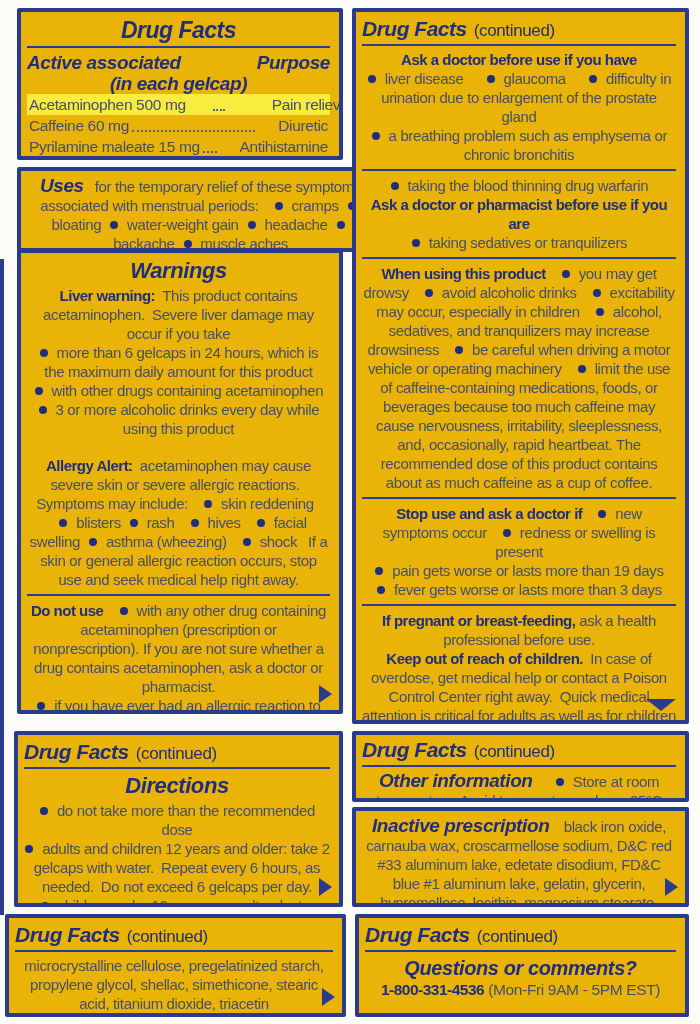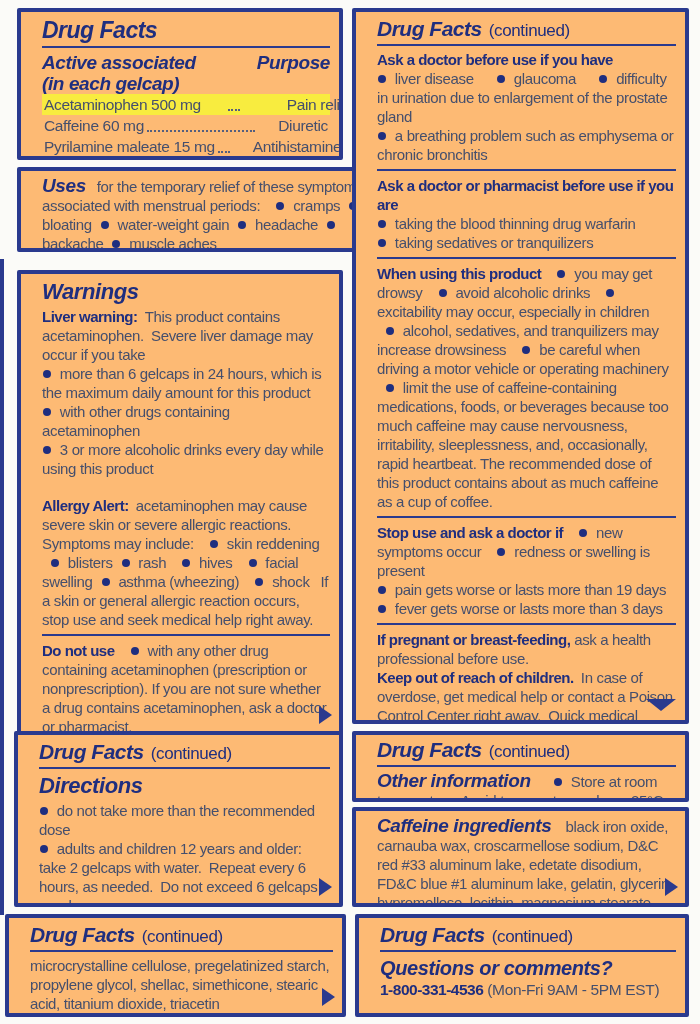--- a/index.html
+++ b/index.html
@@ -6,23 +6,23 @@
     --navy:#1f2e7f;
     --border:#2a3a8e;
     --body:#454f6d;
     --hl:#f8ec3f;
     --bg:#fbfbf8;
   }
   *{box-sizing:border-box;margin:0;padding:0;}
   html,body{width:700px;height:1024px;}
   body{background:var(--bg);font-family:"Liberation Sans","DejaVu Sans",sans-serif;}
   .page{position:relative;width:700px;height:1024px;overflow:hidden;background:var(--bg);}
-  .box{position:absolute;background:#fdba74;border:4px solid var(--border);border-radius:2px;
-       padding:5px 9px 6px 21px;overflow:hidden;color:var(--body);
-       font-size:15px;line-height:19px;letter-spacing:-0.35px;}
+  .box{position:absolute;background:#eab308;border:4px solid var(--border);border-radius:2px;
+       padding:5px 9px 6px 6px;overflow:hidden;color:var(--body);
+       font-size:15px;line-height:19px;letter-spacing:-0.35px;text-align:center;}
   .sliver{position:absolute;left:0;top:259px;width:4px;height:656px;background:var(--border);}
 
   .title{font-weight:bold;font-style:italic;color:var(--navy);font-size:23px;line-height:26px;letter-spacing:-0.5px;}
   .hdr{display:flex;align-items:baseline;gap:7px;}
   .hdr .ht{font-weight:bold;font-style:italic;color:var(--navy);font-size:21px;line-height:24px;letter-spacing:-0.5px;}
   .hdr .hsuf{color:var(--navy);font-size:17px;}
   .rule{border:none;border-top:2px solid var(--border);margin:3px 0 4px 0;}
   .sec-rule{border:none;border-top:2px solid var(--border);margin:5px 0 5px 0;}
 
   .sect-title{font-weight:bold;font-style:italic;color:var(--navy);font-size:22px;line-height:26px;letter-spacing:-0.4px;margin-bottom:2px;}
@@ -47,21 +47,21 @@
   .pu{white-space:nowrap;margin-left:20px;}
 
   .arrow-right{position:absolute;right:7px;bottom:7px;width:0;height:0;
     border-left:13px solid var(--border);border-top:9px solid transparent;border-bottom:9px solid transparent;}
   .arrow-down{position:absolute;right:9px;bottom:9px;width:0;height:0;
     border-top:12px solid var(--border);border-left:15px solid transparent;border-right:15px solid transparent;}
 
   
   #box-l1{left:17px;top:8px;width:326px;height:152px;}
   #box-l2{left:17px;top:167px;width:370px;height:85px;}
-  #box-l3{left:17px;top:270px;width:326px;height:465px;}
+  #box-l3{left:17px;top:249px;width:326px;height:465px;}
   #box-l4{left:14px;top:731px;width:329px;height:176px;}
   #box-l5{left:5px;top:914px;width:341px;height:103px;}
   #box-r1{left:352px;top:8px;width:337px;height:716px;}
   #box-r2{left:352px;top:731px;width:337px;height:71px;padding-top:3px;}
   #box-r3{left:352px;top:807px;width:337px;height:100px;}
   #box-r4{left:355px;top:914px;width:334px;height:103px;}
 
   .phone-line{font-size:15.5px;}
   .q-title{font-weight:bold;font-style:italic;color:var(--navy);font-size:20px;line-height:24px;letter-spacing:-0.4px;}
 </style>
@@ -123,22 +123,22 @@
       <span class="hsuf">(continued)</span>
     </div>
     <hr class="rule">
     <div>
         <p class="para"><span class="b">Ask a doctor before use if you have</span></p>
         <p class="para"><span class="dot"></span><span class="r"> liver disease  </span><span class="dot"></span><span class="r"> glaucoma  </span><span class="dot"></span><span class="r"> difficulty in urination due to enlargement of the prostate gland</span></p>
         <p class="para"><span class="dot"></span><span class="r"> a breathing problem such as emphysema or chronic bronchitis</span></p>
       </div>
     <hr class="sec-rule">
     <div>
+        <p class="para"><span class="dot"></span><span class="r"> taking the blood thinning drug warfarin</span></p>
         <p class="para"><span class="b">Ask a doctor or pharmacist before use if you are</span></p>
-        <p class="para"><span class="dot"></span><span class="r"> taking the blood thinning drug warfarin</span></p>
         <p class="para"><span class="dot"></span><span class="r"> taking sedatives or tranquilizers</span></p>
       </div>
     <hr class="sec-rule">
     <div>
         <p class="para"><span class="b">When using this product</span><span class="r"> </span><span class="dot"></span><span class="r"> you may get drowsy </span><span class="dot"></span><span class="r"> avoid alcoholic drinks </span><span class="dot"></span><span class="r"> excitability may occur, especially in children </span><span class="dot"></span><span class="r"> alcohol, sedatives, and tranquilizers may increase drowsiness </span><span class="dot"></span><span class="r"> be careful when driving a motor vehicle or operating machinery </span><span class="dot"></span><span class="r"> limit the use of caffeine-containing medications, foods, or beverages because too much caffeine may cause nervousness, irritability, sleeplessness, and, occasionally, rapid heartbeat. The recommended dose of this product contains about as much caffeine as a cup of coffee.</span></p>
       </div>
     <hr class="sec-rule">
     <div>
         <p class="para"><span class="b">Stop use and ask a doctor if</span><span class="r"> </span><span class="dot"></span><span class="r"> new symptoms occur </span><span class="dot"></span><span class="r"> redness or swelling is present</span></p>
         <p class="para"><span class="dot"></span><span class="r"> pain gets worse or lasts more than 19 days</span></p>
@@ -170,21 +170,21 @@
   <div class="box" id="box-r2">
     <div class="hdr">
       <span class="ht">Drug Facts</span>
       <span class="hsuf">(continued)</span>
     </div>
     <hr class="rule">
     <div><span class="hi">Other information</span><span class="r">  </span><span class="dot"></span><span class="r"> Store at room temperature. Avoid temperatures above 25°C (77°F).</span></div>
   </div>
 
   <div class="box" id="box-r3">
-    <div><span class="hi">Caffeine ingredients</span><span class="r">  black iron oxide, carnauba wax, croscarmellose sodium, D&amp;C red #33 aluminum lake, edetate disodium, FD&amp;C blue #1 aluminum lake, gelatin, glycerin, hypromellose, lecithin, magnesium stearate,</span></div>
+    <div><span class="hi">Inactive prescription</span><span class="r">  black iron oxide, carnauba wax, croscarmellose sodium, D&amp;C red #33 aluminum lake, edetate disodium, FD&amp;C blue #1 aluminum lake, gelatin, glycerin, hypromellose, lecithin, magnesium stearate,</span></div>
     <div class="arrow-right"></div>
   </div>
 
   <div class="box" id="box-l5">
     <div class="hdr">
       <span class="ht">Drug Facts</span>
       <span class="hsuf">(continued)</span>
     </div>
     <hr class="rule">
     <div><span class="r">microcrystalline cellulose, pregelatinized starch, propylene glycol, shellac, simethicone, stearic acid, titanium dioxide, triacetin</span></div>

